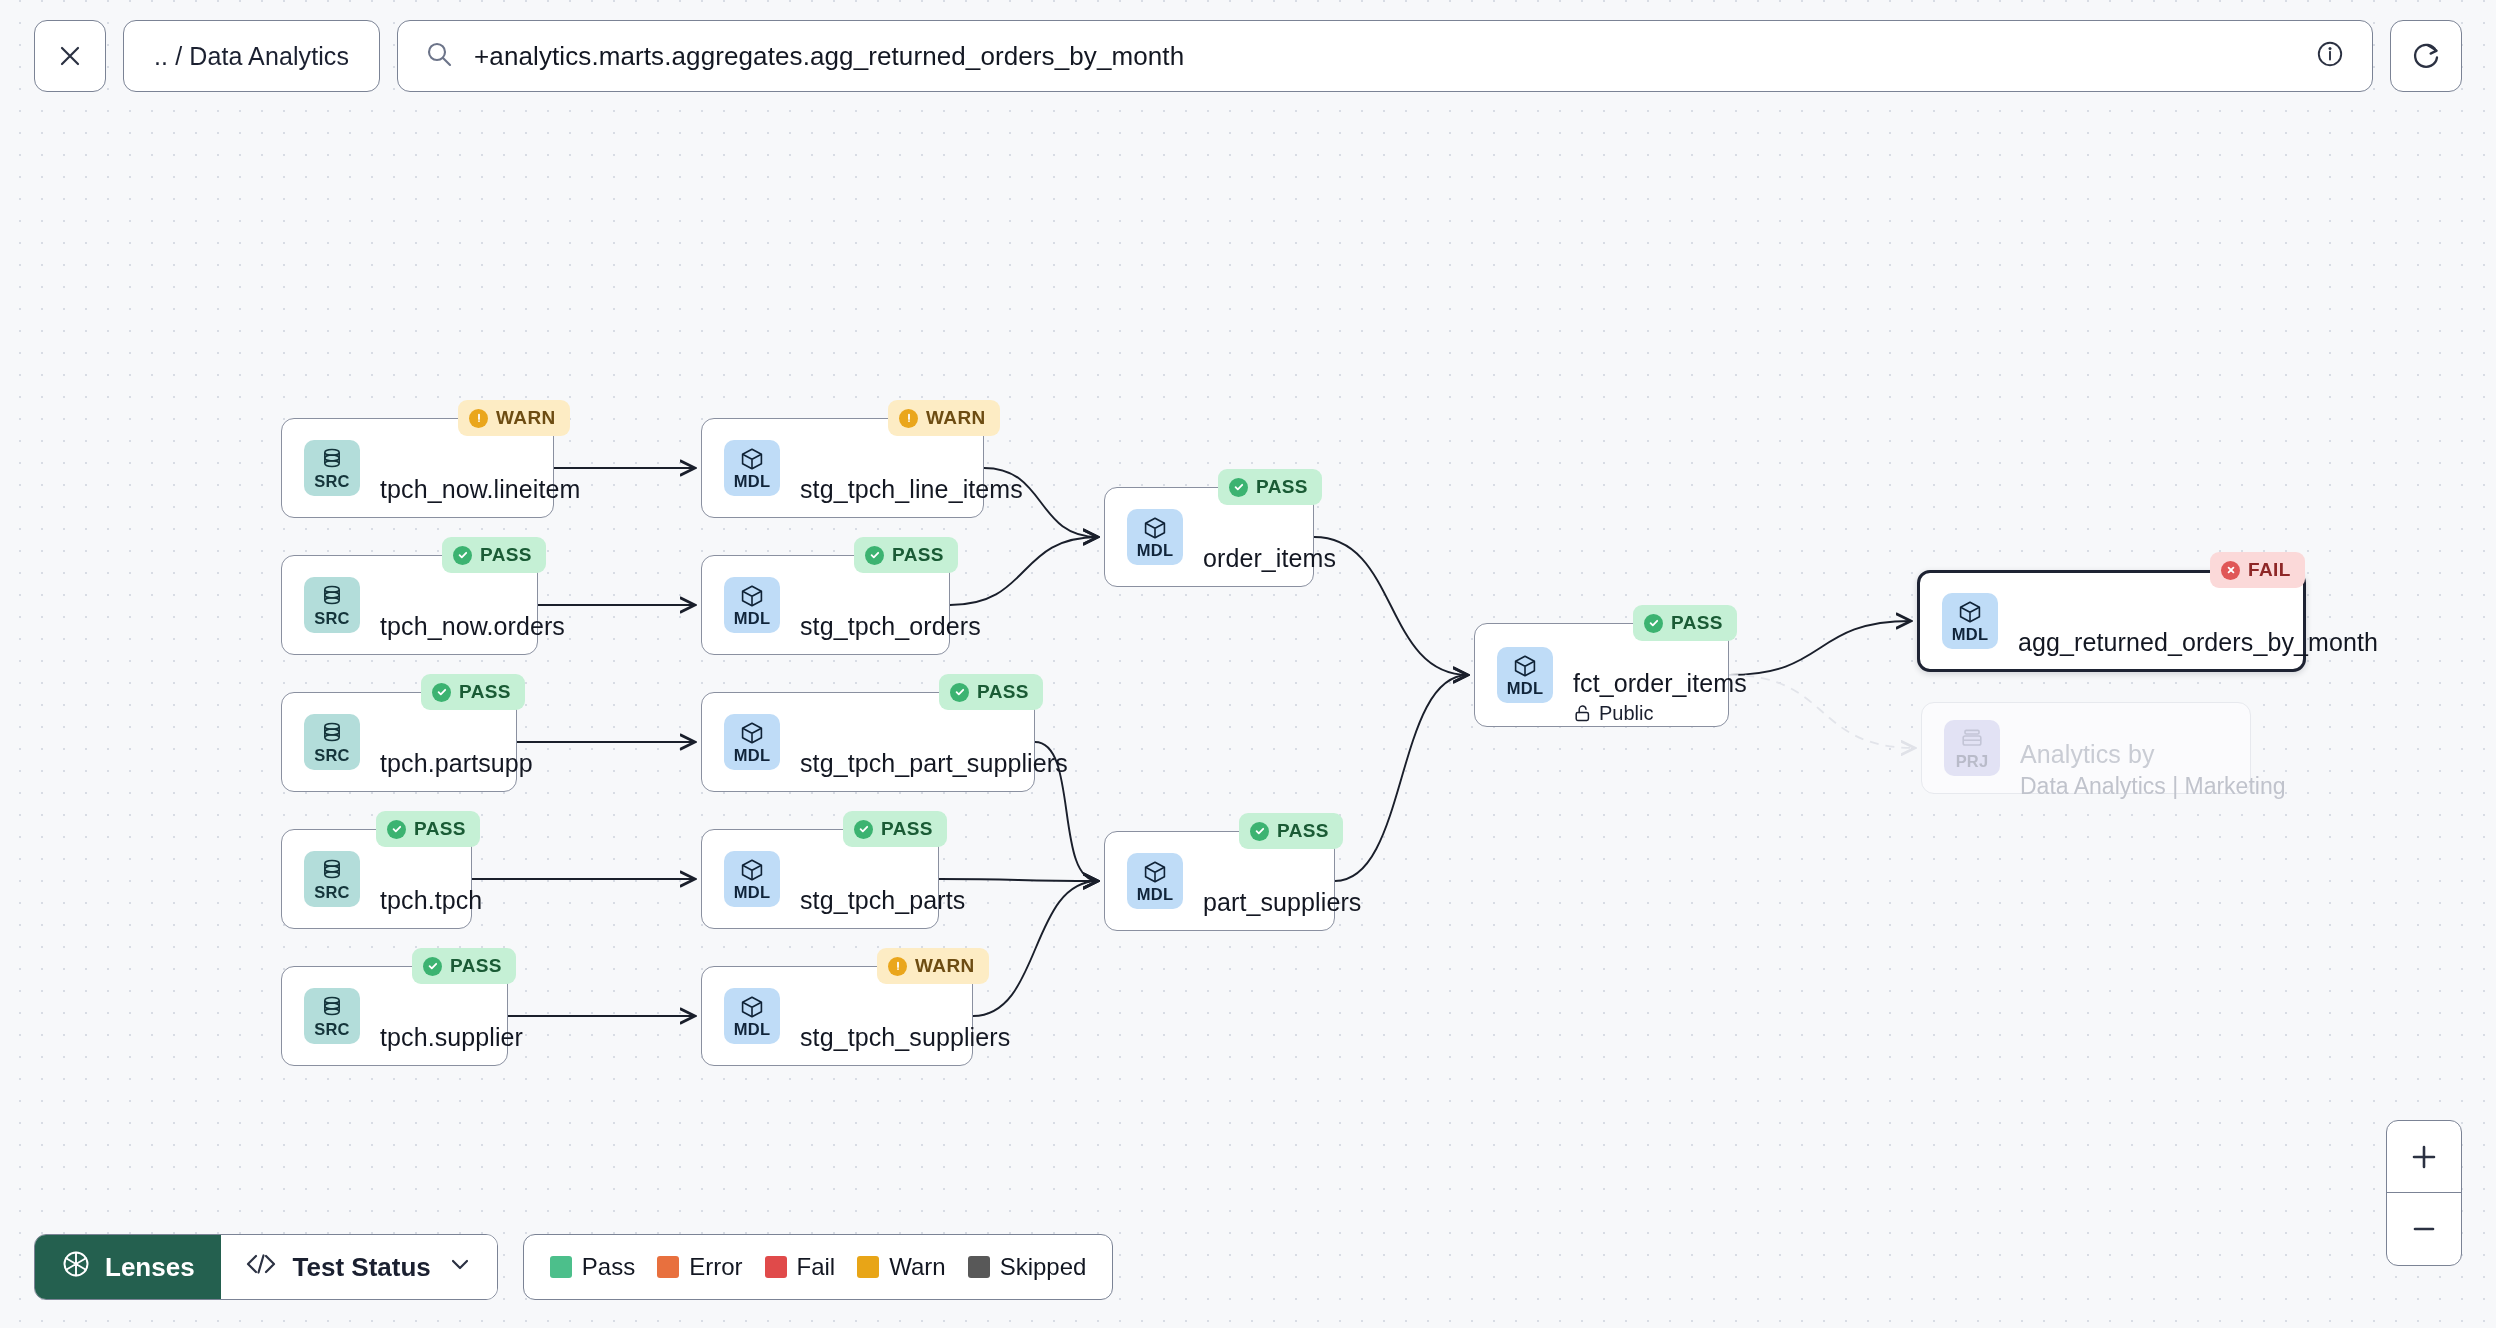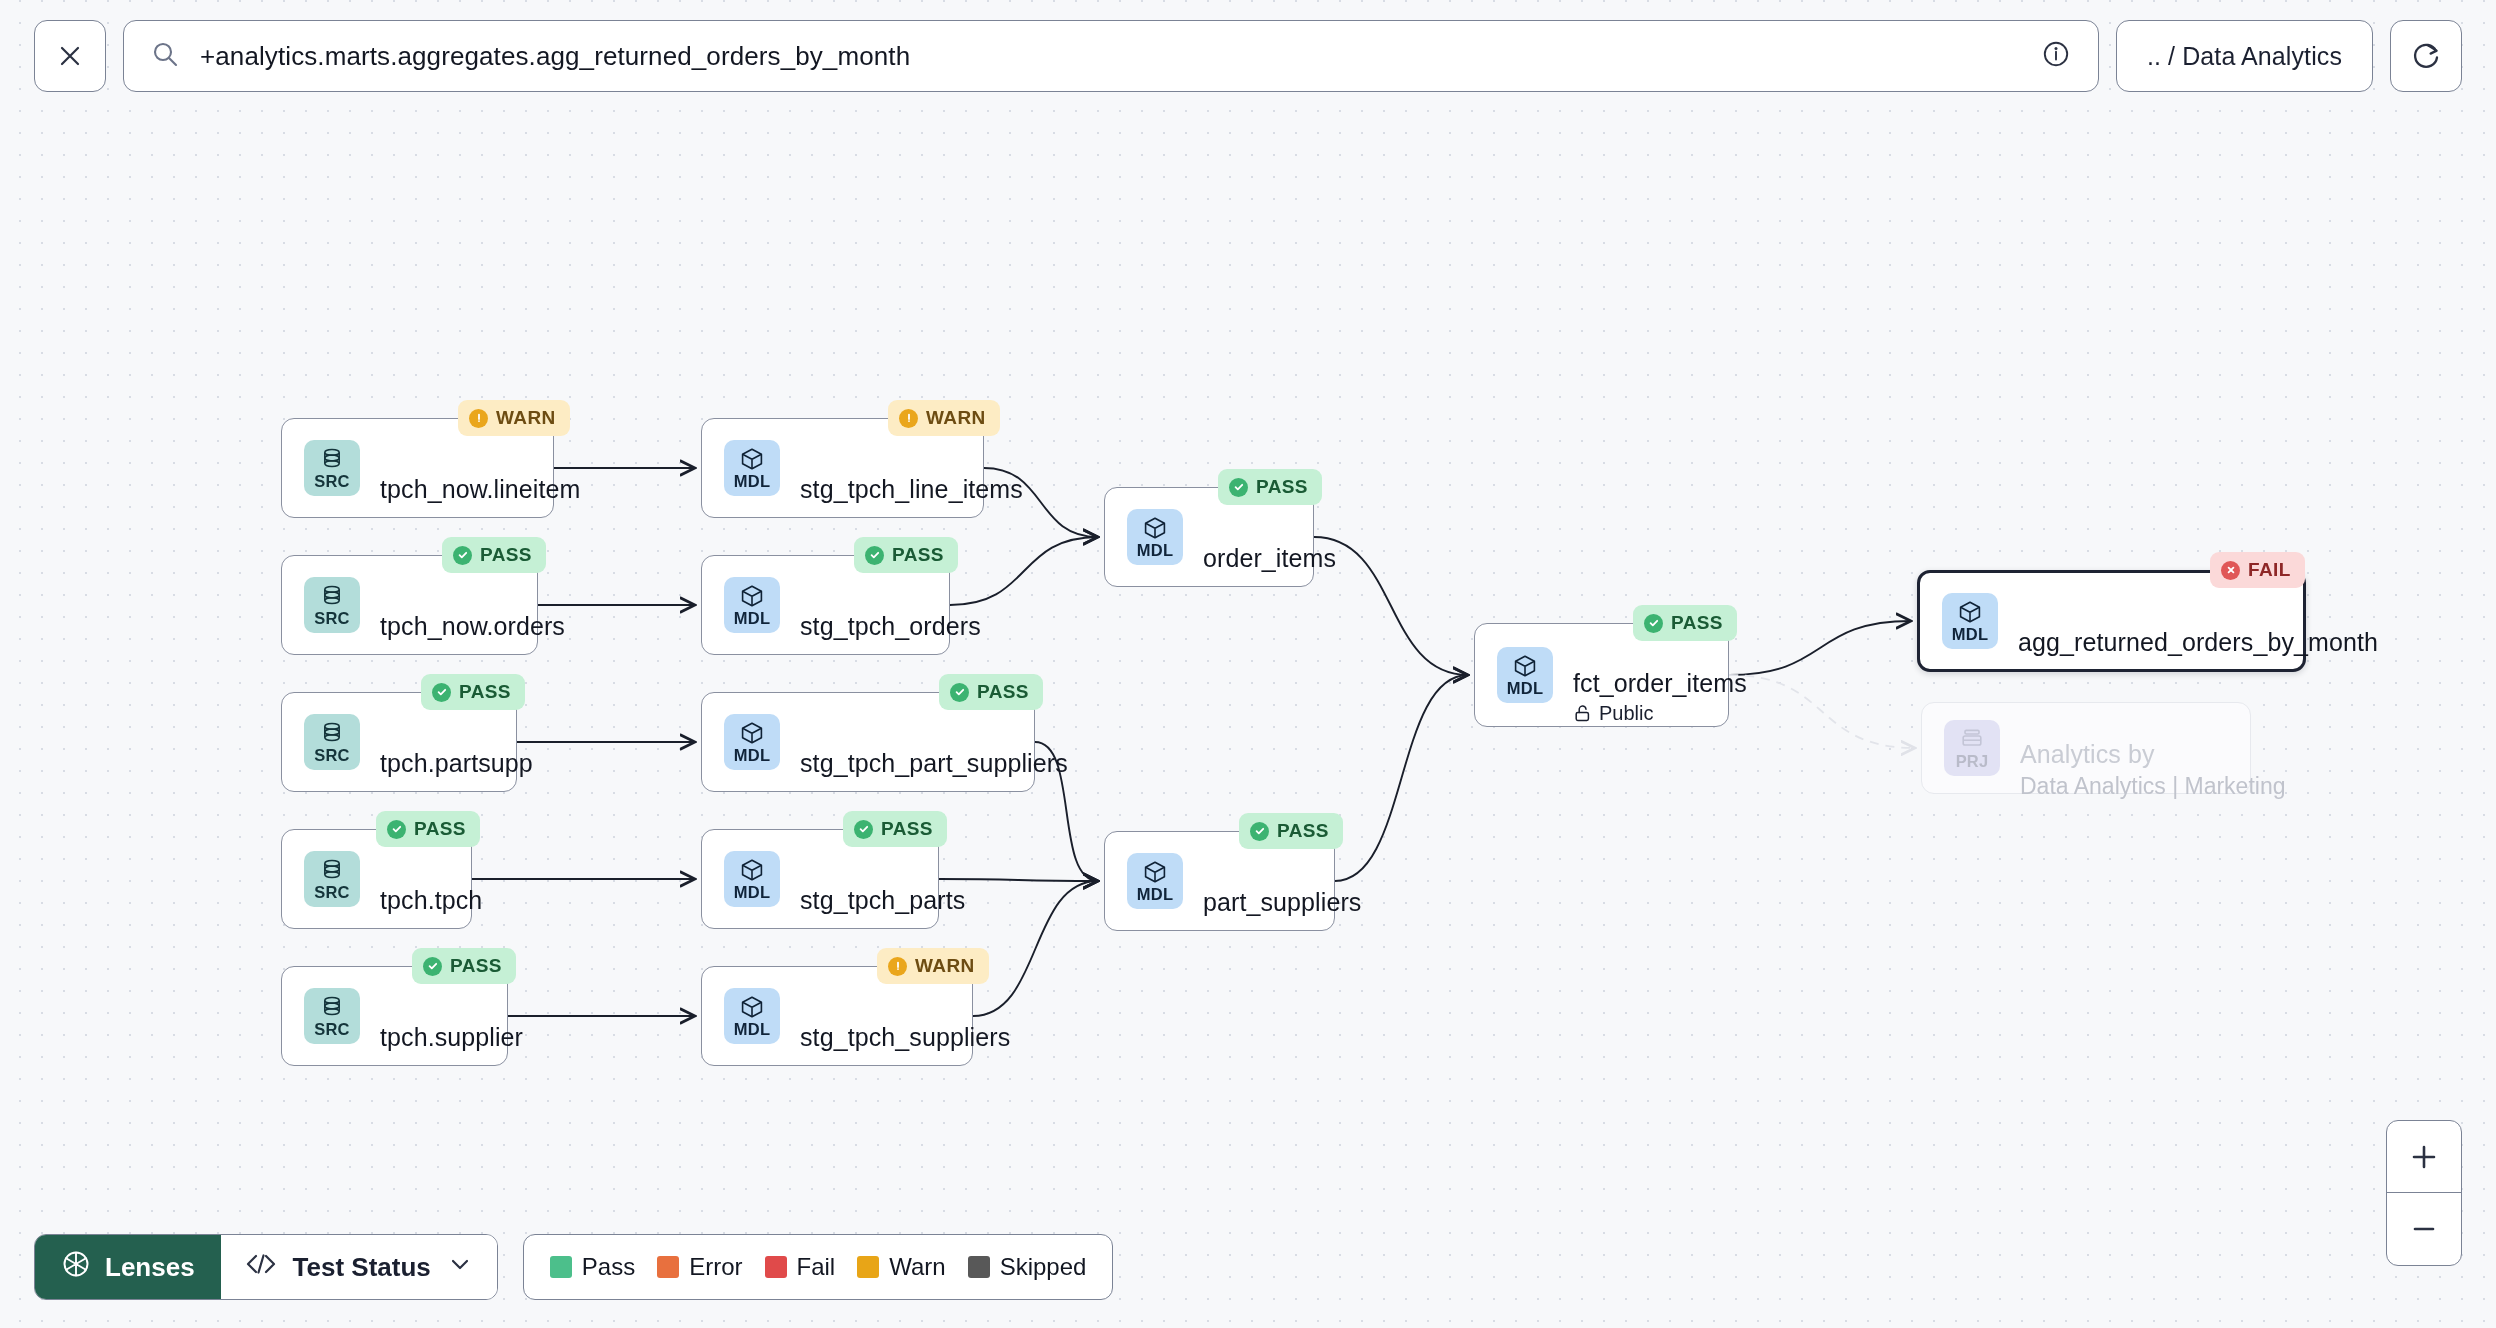--- a/index.html
+++ b/index.html
@@ -631,41 +631,41 @@
 
   <div id="header">
     <div class="hdr-btn">
       <span>
         <svg width="30" height="30" viewBox="0 0 30 30">
           <path d="M7 7 L23 23 M23 7 L7 23" stroke="#2b3142" stroke-width="2.2" stroke-linecap="round"></path>
         </svg>
       </span>
     </div>
 
+    <div id="breadcrumb">
+      <span>.. / Data Analytics</span>
+    </div>
+
     <div id="searchbar">
       <span>
         <svg width="30" height="30" viewBox="0 0 30 30">
           <circle cx="13" cy="13" r="8" fill="none" stroke="#6c7489" stroke-width="2.1"></circle>
           <path d="M19 19 L26 26" stroke="#6c7489" stroke-width="2.1" stroke-linecap="round"></path>
         </svg>
       </span>
       <span id="search-text" title="Search lineage">+analytics.marts.aggregates.agg_returned_orders_by_month</span>
       <span>
         <svg width="32" height="32" viewBox="0 0 32 32">
           <circle cx="16" cy="16" r="11.2" fill="none" stroke="#2b3142" stroke-width="1.9"></circle>
           <circle cx="16" cy="10.6" r="1.5" fill="#2b3142"></circle>
           <path d="M16 13.6 L16 21.6" stroke="#2b3142" stroke-width="1.9" stroke-linecap="round"></path>
         </svg>
       </span>
     </div>
 
-    <div id="breadcrumb">
-      <span>.. / Data Analytics</span>
-    </div>
-
     <div class="hdr-btn">
       <span>
         <svg width="34" height="34" viewBox="0 0 34 34">
           <path d="M27 12 A11 11 0 1 0 28 18.5" fill="none" stroke="#2b3142" stroke-width="2.3" stroke-linecap="round"></path>
           <path d="M19 6.2 L27.6 11.6 L21.6 14.6" fill="none" stroke="#2b3142" stroke-width="2.3" stroke-linecap="round" stroke-linejoin="round"></path>
         </svg>
       </span>
     </div>
   </div>
 

